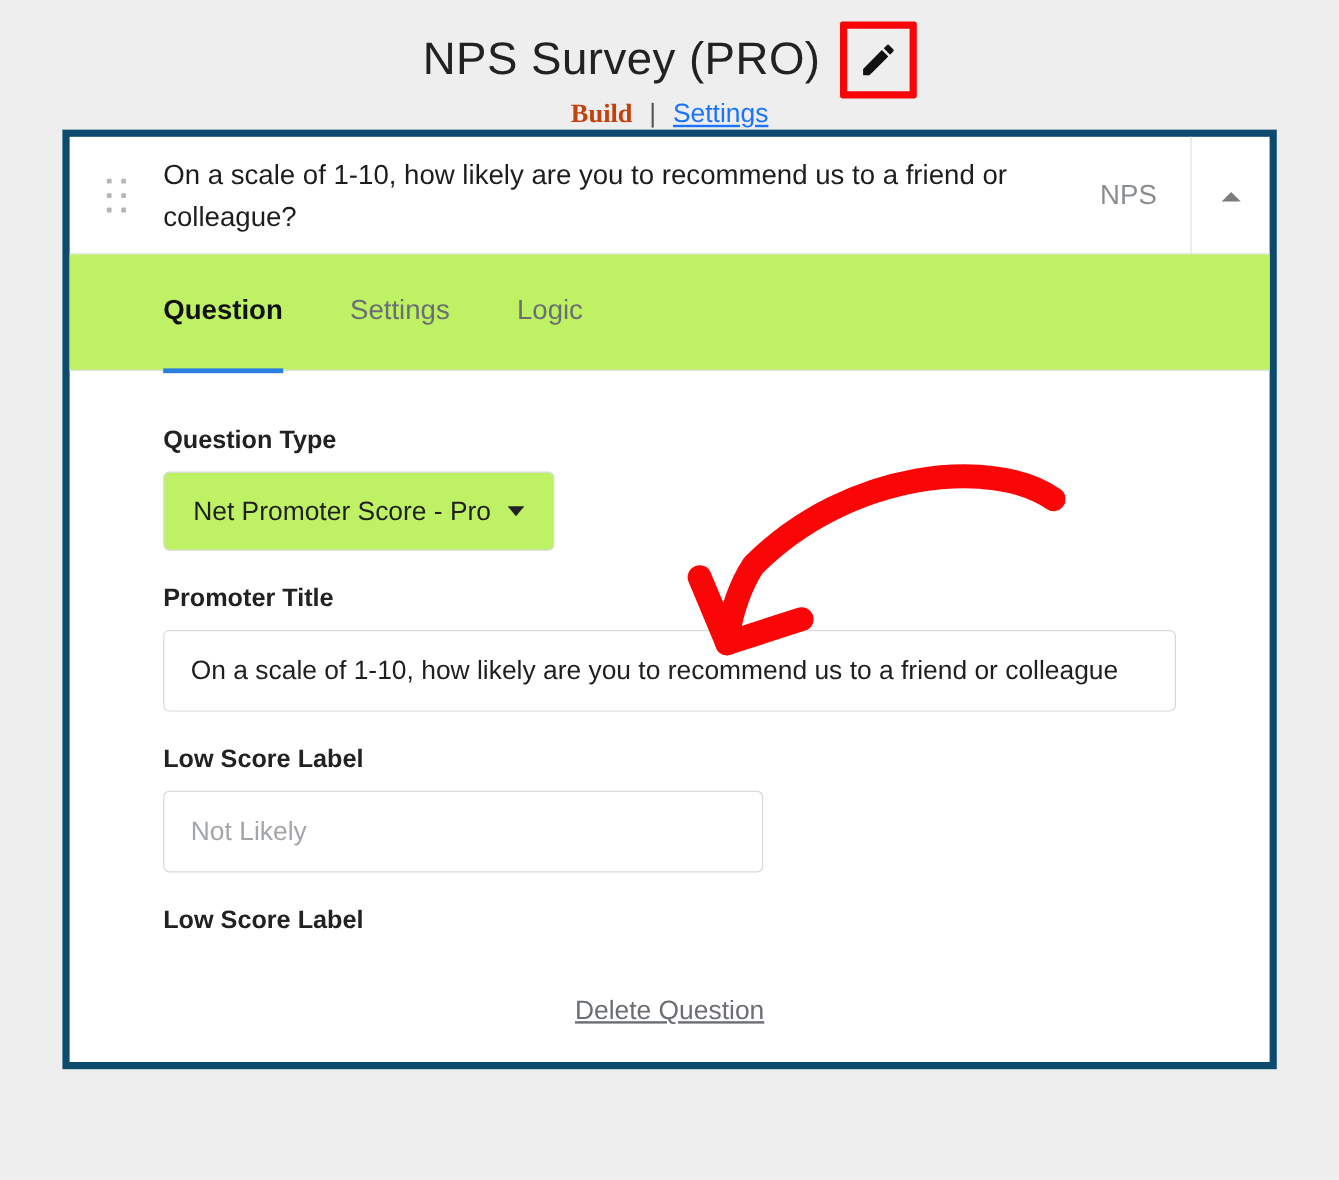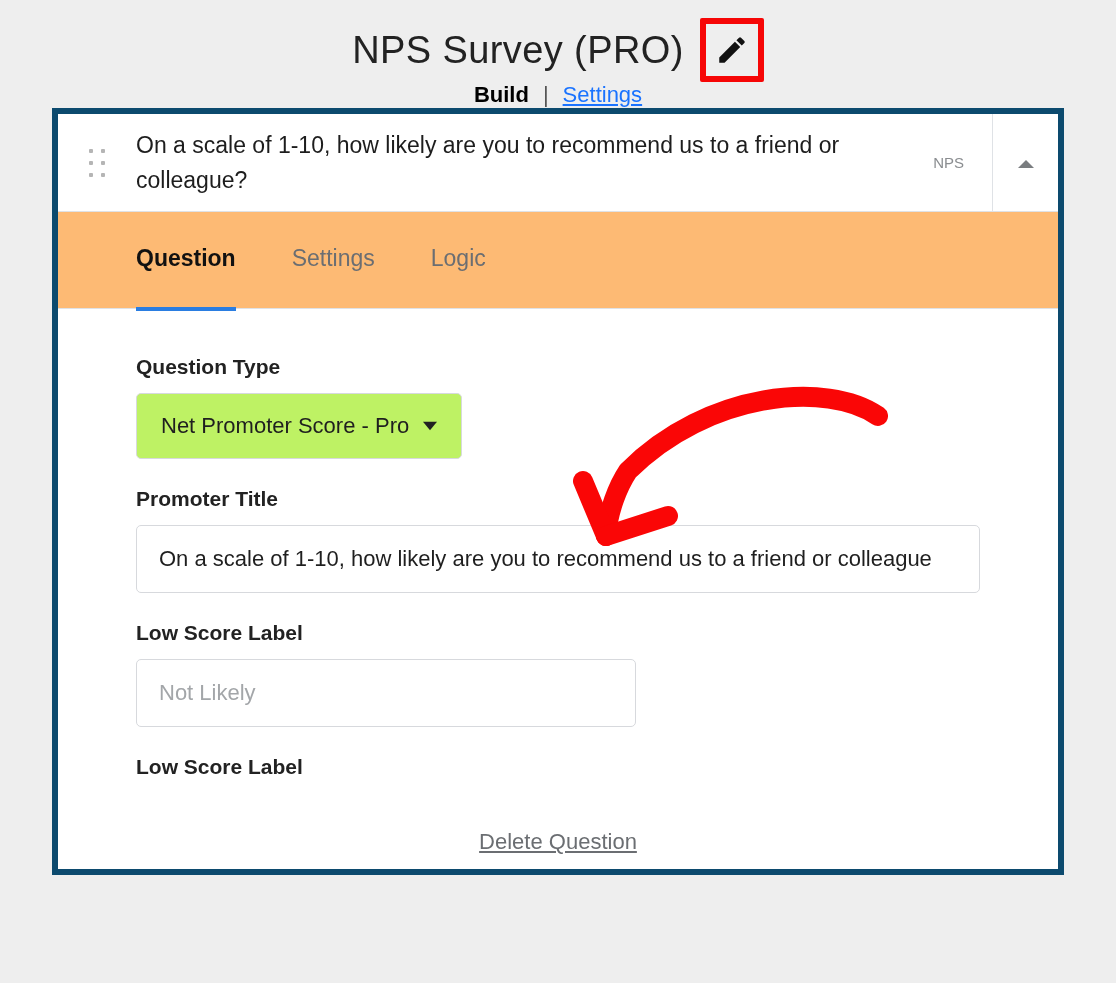--- a/index.html
+++ b/index.html
@@ -43,21 +43,21 @@
     align-items: center;
     justify-content: center;
   }
   .pencil-box svg { width: 34px; height: 34px; }
   .header-actions {
     display: flex;
     align-items: center;
     gap: 14px;
     font-size: 22px;
   }
-  .build-link { font-weight: 700; color: #000000; cursor: pointer; }
+  .build-link { font-weight: 700; color: #c2410c; cursor: pointer; font-family: Liberation Serif, serif; }
   .sep { color: #555; }
   .preview-link {
     color: #1a73ff;
     font-weight: 400;
     text-decoration: underline;
     cursor: pointer;
   }
 
   
   .card {
@@ -89,39 +89,39 @@
   .card-header-title {
     flex: 1;
     font-size: 23px;
     font-weight: 400;
     color: #1d1d1d;
     line-height: 1.5;
     padding: 14px 20px 14px 0;
   }
   .nps-badge {
     padding: 0 28px;
-    font-size: 15px;
+    font-size: 23px;
     color: #8a8d90;
     align-self: stretch;
     display:flex;align-items:center;
   }
   .collapse-cell {
     width: 66px;
     align-self: stretch;
     border-left: 1px solid #dfe2e6;
     display: flex;
     align-items: center;
     justify-content: center;
     cursor: pointer;
   }
   .collapse-cell svg { fill:#7a7d80; }
 
   
   .tabs-wrap {
-    background: #fdba74;
+    background: #bef264;
     border-bottom: 1px solid #dfe2e6;
     padding: 0 78px;
   }
   .tabs {
     display: flex;
     gap: 56px;
     height: 96px;
     align-items: center;
   }
   .tab {
@@ -140,21 +140,21 @@
     content: "";
     position: absolute;
     left: 0; right: 0;
     bottom: -35px;
     height: 4px;
     background: #2a7de1;
   }
 
   
   .card-body {
-    padding: 46px 78px 14px 78px;
+    padding: 46px 78px 30px 78px;
     position: relative;
   }
   .field-block { margin-bottom: 28px; }
   .field-label {
     font-size: 21px;
     font-weight: 700;
     color: #222;
     margin-bottom: 14px;
   }
   .select-box {

